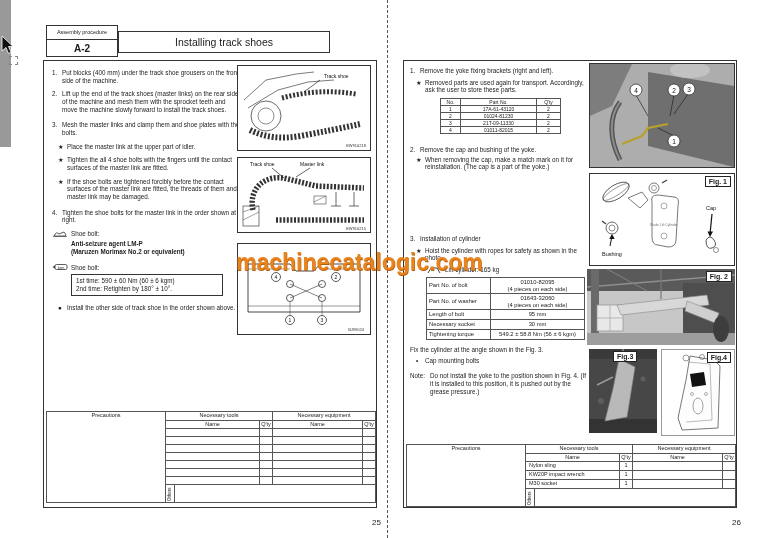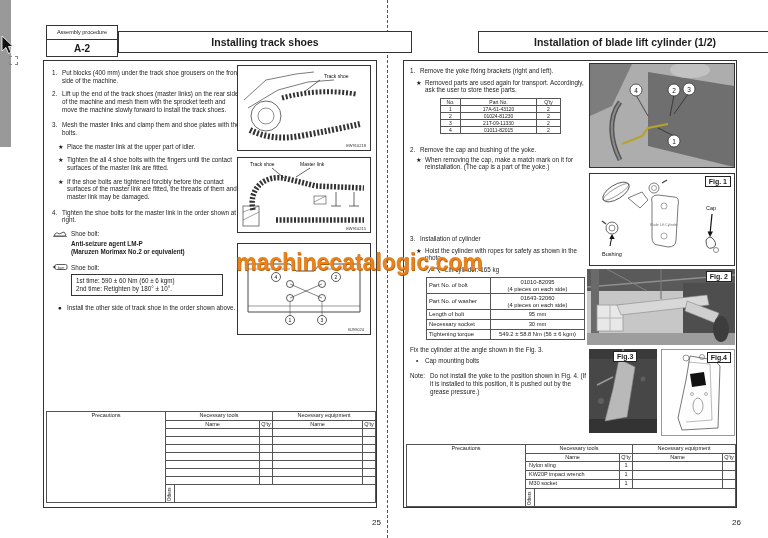--- a/index.html
+++ b/index.html
@@ -5,22 +5,22 @@
   * { margin:0; padding:0; box-sizing:border-box; }
   html,body { width:768px; height:538px; background:#ffffff; overflow:hidden;
     font-family:"Liberation Sans", sans-serif; color:#1c1c1c; }
   .page { position:absolute; top:22px; width:338px; height:505px; }
   #left-page { left:35px;margin-left:8px; }
   #right-page { left:403px; }
 
   .proc-box { position:absolute; left:3px; top:3px; width:72px; height:32px; border:1px solid #333; background:#fff; }
   .proc-label { height:14px; font-size:5.5px; text-align:center; padding-top:3px; border-bottom:1px solid #333; color:#222; }
   .proc-code { font-size:10px; font-weight:bold; text-align:center; padding-top:3px; }
-  .title-box { position:absolute; left:75px; top:9px; width:294px; height:22px; border:1px solid #333;
-    display:flex; align-items:center; justify-content:center; font-weight:bold; font-size:10.5px; background:#fff; }
+  .title-box { position:absolute; left:75px; top:9px; width:212px; height:22px; border:1px solid #333;
+    display:flex; align-items:center; justify-content:center; font-weight:normal; font-size:10.5px; background:#fff; }
   .main-box { position:absolute; left:0; top:38px; width:334px; height:448px; border:1px solid #333; background:#fff; }
 
   .text-col { position:absolute; left:8px; top:8px; width:188px; font-size:6.3px; line-height:1.22; }
   .r .text-col { left:6px; top:6px; width:180px; }
   .para { display:flex; margin-bottom:6px; }
   .para .mk { min-width:10px; flex-shrink:0; }
   .para.sub { padding-left:6px; }
   .para.sub .mk { min-width:9px; }
   .mb8 { margin-bottom:8px; } .mb4 { margin-bottom:4px; } .mb64 { margin-bottom:64px; } .mb18 { margin-bottom:18px; }
 
@@ -280,21 +280,20 @@
           <td colspan="4" style="height:18px"></td>
         </tr>
       </tbody>
         </table>
     </div>
   </div>
   <div class="pageno">25</div>
 </div>
 
 <div class="page r" id="right-page">
-  <div class="title-box">Installation of blade lift cylinder (1/2)</div>
 
   <div class="main-box">
     <div class="text-col">
       <div class="para mb4">
           <span class="mk">1.</span>
           <span>Remove the yoke fixing brackets (right and left).</span>
         </div>
       <div class="para sub mb4">
           <span class="mk">★</span>
           <span>Removed parts are used again for transport. Accordingly, ask the user to store these parts.</span>

